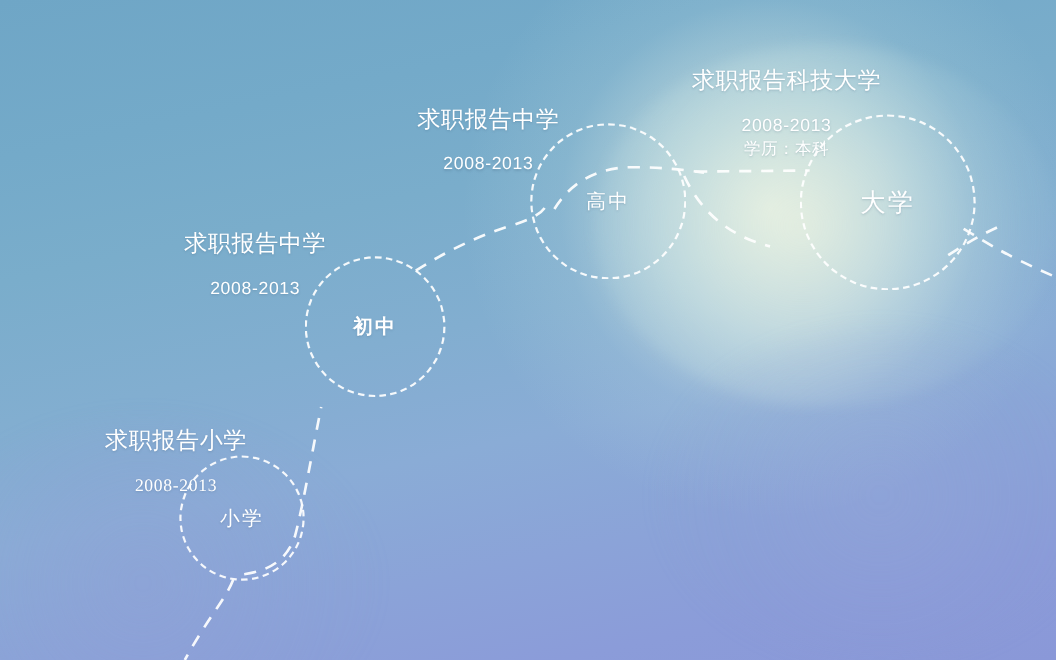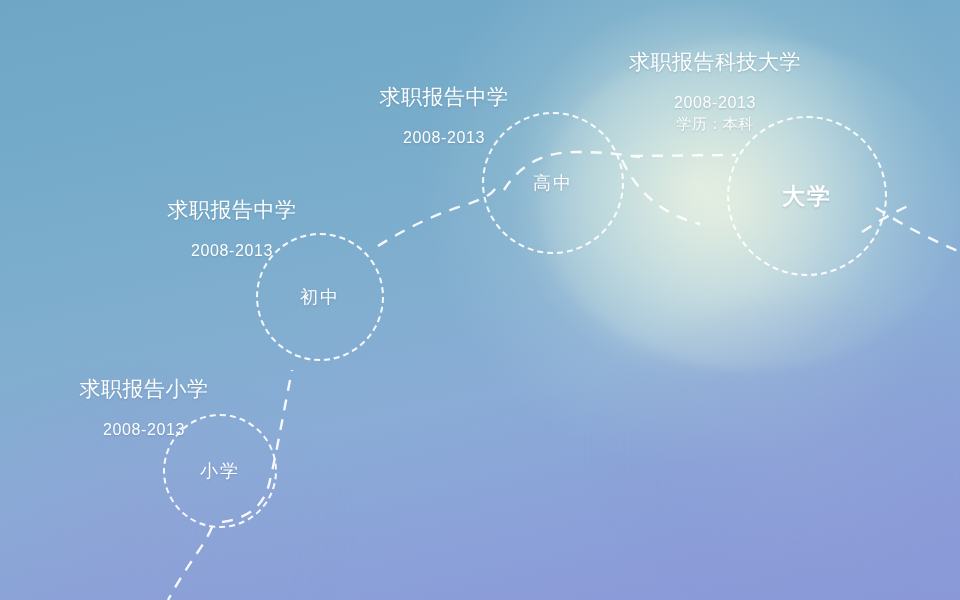--- a/index.html
+++ b/index.html
@@ -78,20 +78,21 @@
     position: absolute;
     color: #ffffff;
     text-align: center;
     line-height: 1.32;
     text-shadow: 0 1px 2px rgba(60,90,120,0.25);
   }
   .caption .c-title {
     display: block;
     font-size: 21px;
     letter-spacing: 0.5px;
+    margin-top: 12px;
   }
   .caption .c-years {
     display: block;
     font-size: 16px;
     letter-spacing: 0.6px;
     margin-top: 16px;
   }
   .caption .c-extra {
     display: block;
     font-size: 15px;
@@ -177,47 +178,47 @@
 
       <path d="M 632 156 L 736 155"></path>
 
       <path d="M 622 160 C 636 190 660 214 700 224"></path>
 
       <path d="M 876 208 C 890 216 905 228 960 252"></path>
       <path d="M 862 232 C 880 220 895 212 908 206"></path>
     </g>
   </svg>
 
-  <div class="caption" style="left:44px; top:375px; width:200px;">
+  <div class="caption" style="left:60px; top:375px; width:200px;font-family:Liberation Serif, serif;">
     <span class="c-title">求职报告小学</span>
     <span class="c-years">2008-2013</span>
   </div>
   <div class="node node-primary" style="left:163px; top:414px; width:114px; height:114px;text-align:center;">
     <span class="node-label">小学</span>
   </div>
 
   <div class="caption" style="left:132px; top:196px; width:200px;">
     <span class="c-title">求职报告中学</span>
     <span class="c-years">2008-2013</span>
   </div>
-  <div class="node node-junior" style="left:256px; top:233px; width:128px; height:128px;">
+  <div class="node node-junior" style="left:277px; top:233px; width:128px; height:128px;font-weight:bold;">
     <span class="node-label">初中</span>
   </div>
 
   <div class="caption" style="left:344px; top:83px; width:200px;">
     <span class="c-title">求职报告中学</span>
     <span class="c-years">2008-2013</span>
   </div>
   <div class="node node-senior" style="left:482px; top:112px; width:142px; height:142px;">
     <span class="node-label">高中</span>
   </div>
 
   <div class="caption" style="left:590px; top:48px; width:250px;">
     <span class="c-title">求职报告科技大学</span>
     <span class="c-years">2008-2013</span>
     <span class="c-extra">学历：本科</span>
   </div>
-  <div class="node node-uni" style="left:727px; top:116px; width:160px; height:160px;font-weight:bold;">
+  <div class="node node-uni" style="left:727px; top:104px; width:160px; height:160px;">
     <span class="node-label">大学</span>
   </div>
 
 
 </div>
 
 </body></html>

